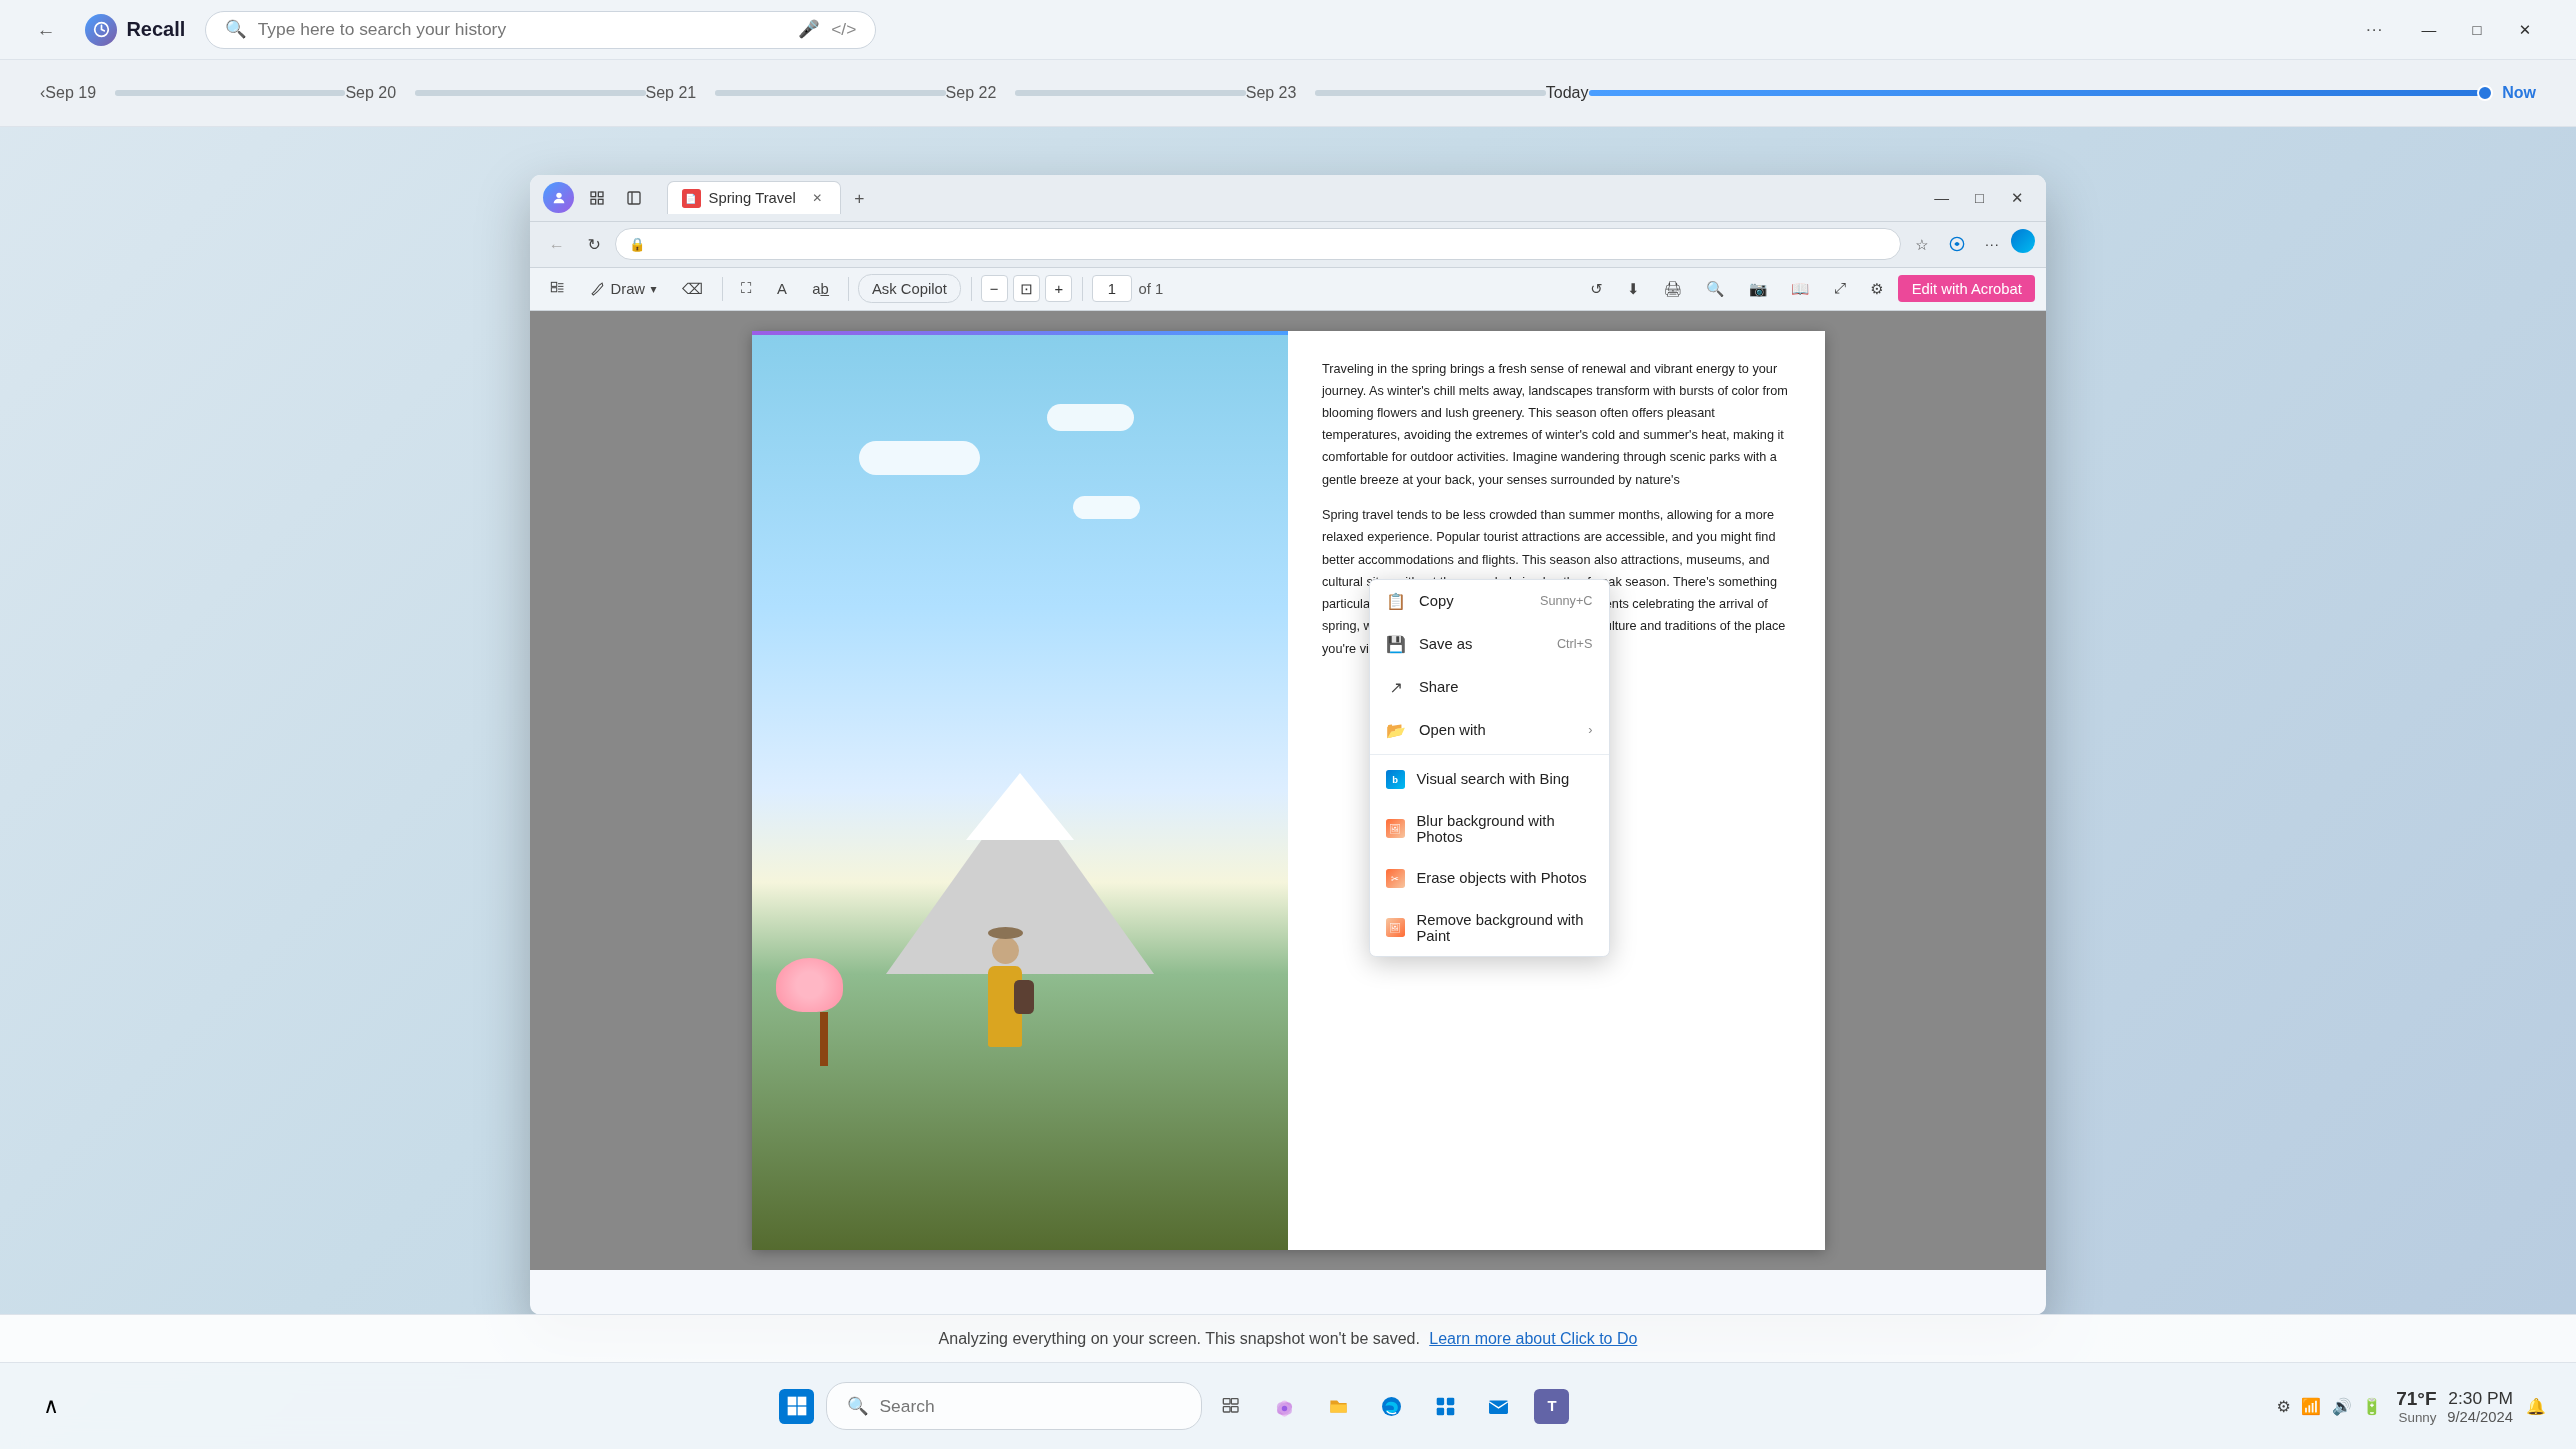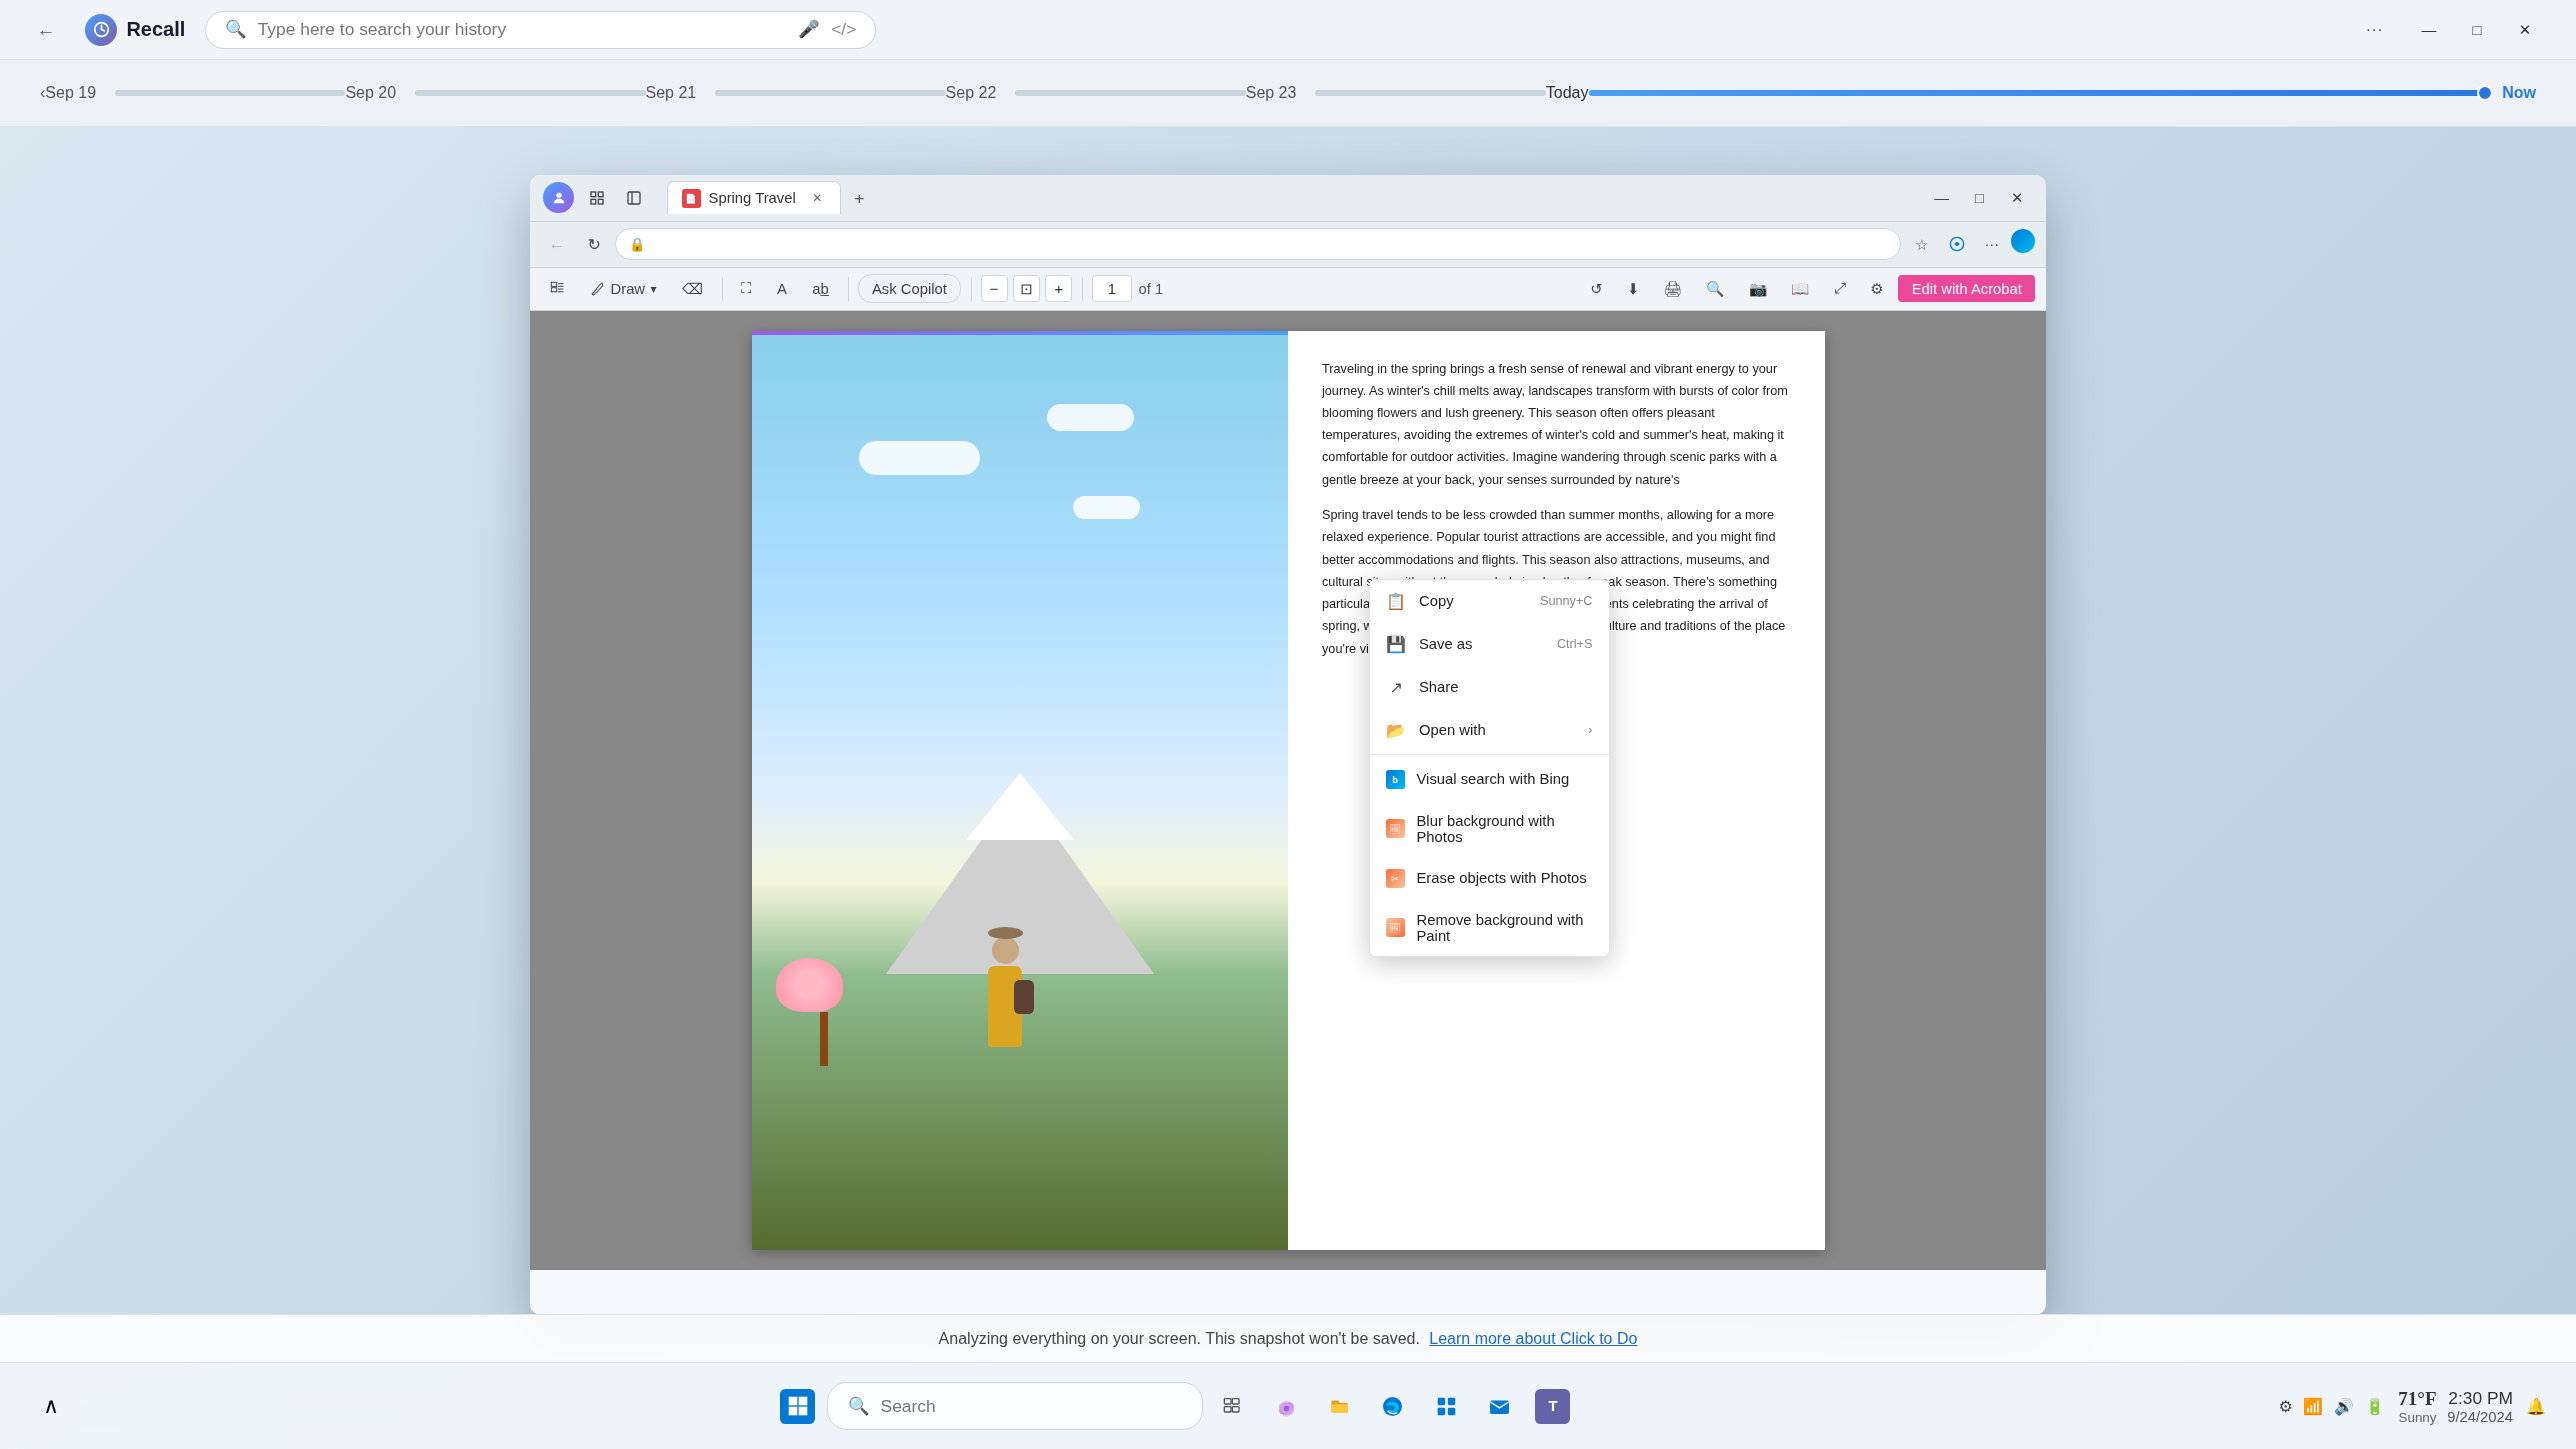--- a/index.html
+++ b/index.html
@@ -599,21 +599,21 @@
       font-size: 21.5px;
       position: relative;
     }
     .tb-app-icon {
       width: 35px; height: 35px;
       border-radius: 5.4px;
       display: flex; align-items: center; justify-content: center;
       font-size: 17.4px;
     }
     .taskbar-weather { text-align: right; }
-    .weather-temp { font-size: 19px; font-weight: 600; font-family: Liberation Serif, serif; }
+    .weather-temp { font-size: 19px; font-weight: 600; }
     .weather-desc { font-size: 13.4px; color: #666; }
     .taskbar-clock { text-align: right; }
     .clock-time { font-size: 17.4px; font-weight: 500; }
     .clock-date { font-size: 14.8px; color: #555; }
     .tb-sys-icons { display: flex; gap: 5.4px; align-items: center; }
     .tb-sys-icon {
       font-size: 16px; color: #444;
       cursor: pointer; padding: 2.7px;
     }
   </style>

